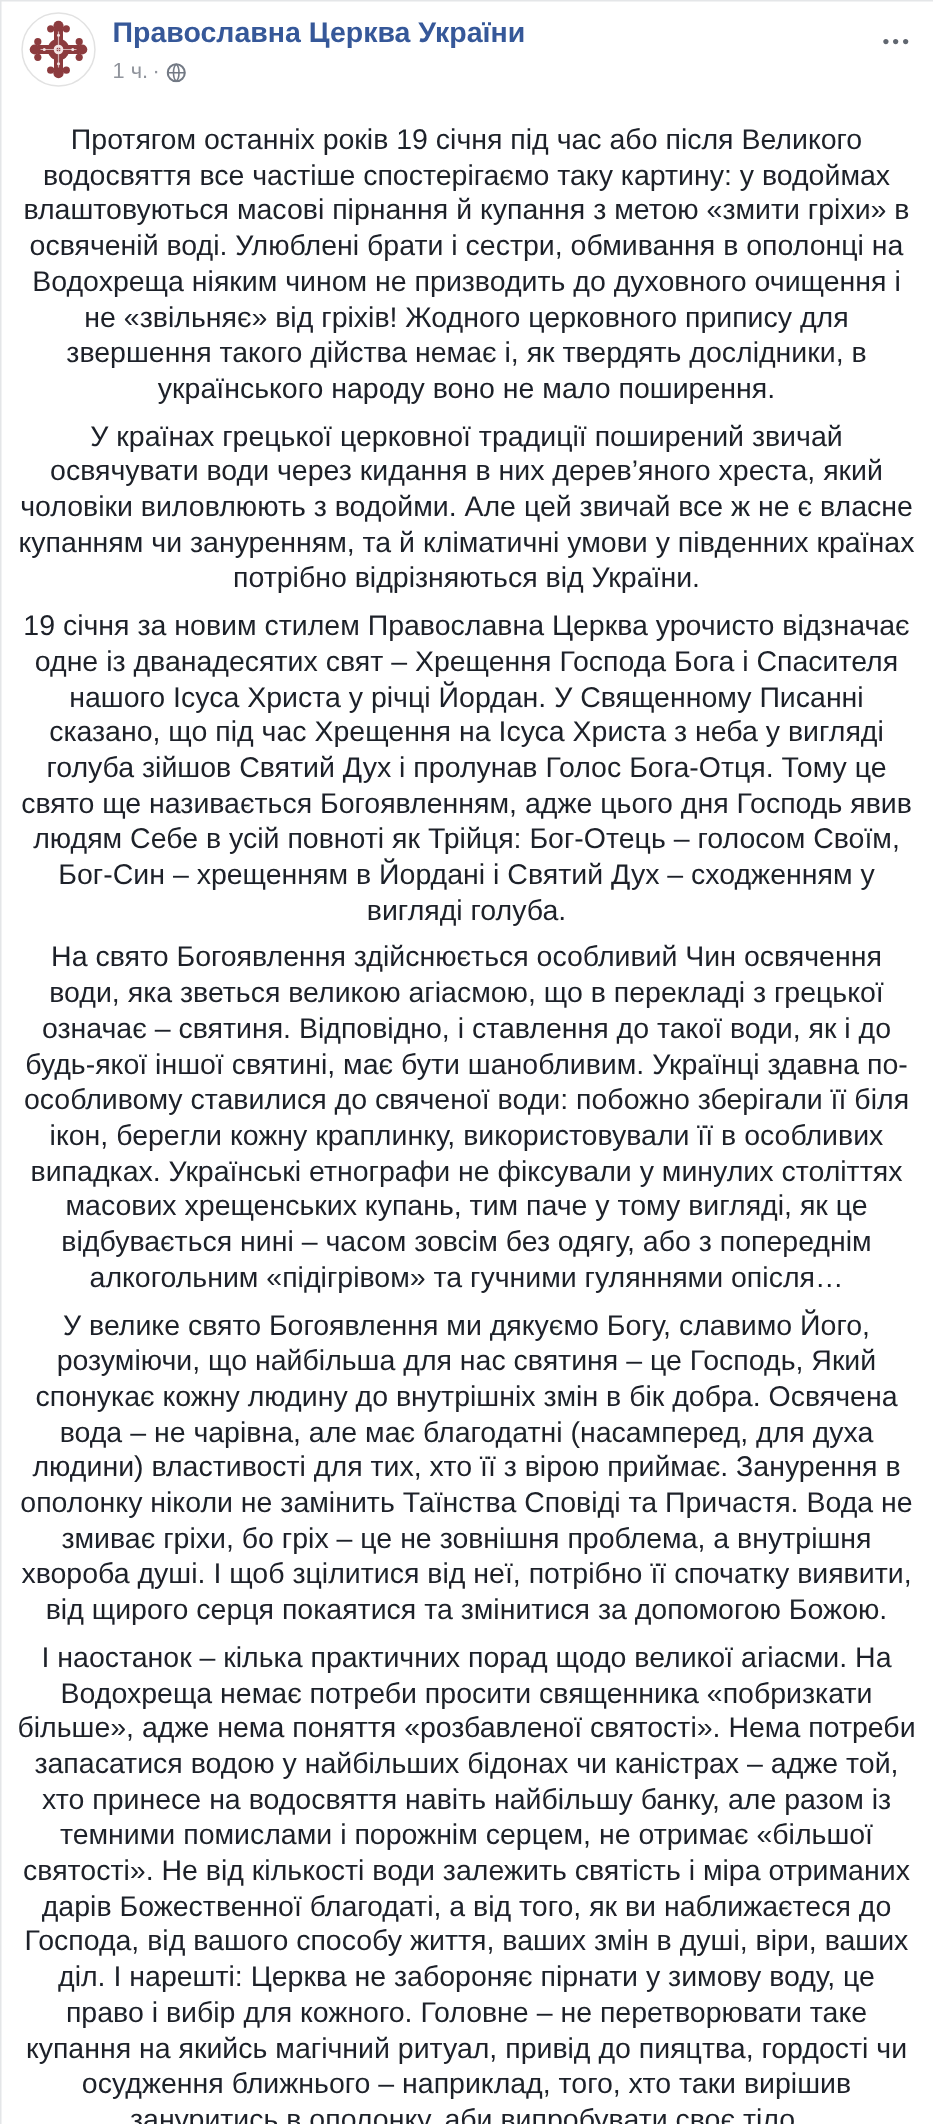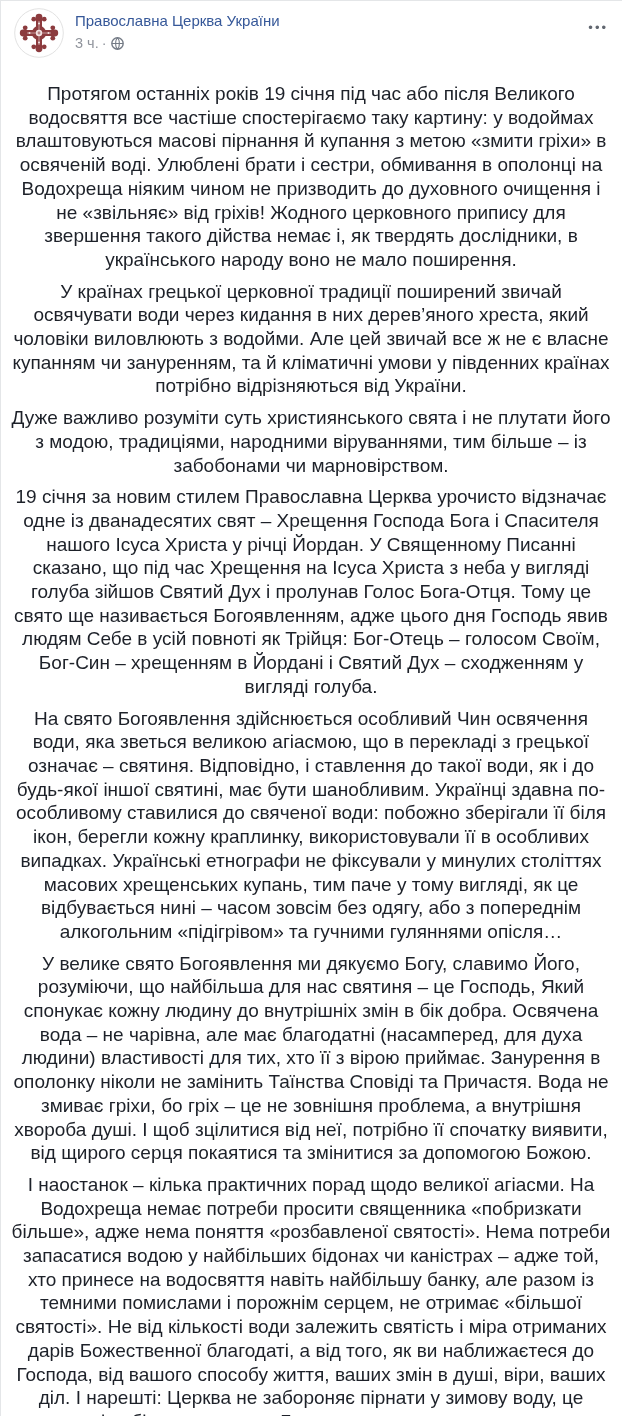--- a/index.html
+++ b/index.html
@@ -29,22 +29,22 @@
     border-radius: 50%;
     flex: 0 0 auto;
     cursor: pointer;
   }
   .header-meta {
     margin-left: 11px;
     padding-top: 4px;
   }
   .page-name {
     color: #365899;
-    font-size: 15px;
-    font-weight: normal;
+    font-size: 19px;
+    font-weight: bold;
     text-decoration: none;
     line-height: 1.2;
     cursor: pointer;
   }
   .sub-row {
     display: flex;
     align-items: center;
     margin-top: 5px;
     color: #90949c;
     font-size: 14.5px;
@@ -113,41 +113,40 @@
           <circle cx="25" cy="34.5" r="1" fill="#f3e4e4"></circle>
           <circle cx="15.5" cy="25" r="1" fill="#f3e4e4"></circle>
           <circle cx="34.5" cy="25" r="1" fill="#f3e4e4"></circle>
         </svg>
       </span>
     </div>
 
     <div class="header-meta">
       <a class="page-name">Православна Церква України</a>
       <div class="sub-row">
-        <span class="timestamp">3 ч.</span>
+        <span class="timestamp">1 ч.</span>
         <span class="sep-dot">·</span>
         <span class="globe-icon">
           <svg width="13" height="13" viewBox="0 0 16 16">
             <circle cx="8" cy="8" r="7" fill="none" stroke="#737a85" stroke-width="1.7"></circle>
             <path d="M1.3 8 H14.7" stroke="#737a85" stroke-width="1.3" fill="none"></path>
             <path d="M8 1.2 C11 3.2 11 12.8 8 14.8 C5 12.8 5 3.2 8 1.2 Z" stroke="#737a85" stroke-width="1.3" fill="none"></path>
           </svg>
         </span>
       </div>
     </div>
 
     <div class="more-options">
       <span>•••</span>
     </div>
 
   </div>
 
   <div class="post-body">
     <p>Протягом останніх років 19 січня під час або після Великого водосвяття все частіше спостерігаємо таку картину: у водоймах влаштовуються масові пірнання й купання з метою «змити гріхи» в освяченій воді. Улюблені брати і сестри, обмивання в ополонці на Водохреща ніяким чином не призводить до духовного очищення і не «звільняє» від гріхів! Жодного церковного припису для звершення такого дійства немає і, як твердять дослідники, в українського народу воно не мало поширення.</p>
     <p>У країнах грецької церковної традиції поширений звичай освячувати води через кидання в них дерев’яного хреста, який чоловіки виловлюють з водойми. Але цей звичай все ж не є власне купанням чи зануренням, та й кліматичні умови у південних країнах потрібно відрізняються від України.</p>
-    <p>Дуже важливо розуміти суть християнського свята і не плутати його з модою, традиціями, народними віруваннями, тим більше – із забобонами чи марновірством.</p>
     <p>19 січня за новим стилем Православна Церква урочисто відзначає одне із дванадесятих свят – Хрещення Господа Бога і Спасителя нашого Ісуса Христа у річці Йордан. У Священному Писанні сказано, що під час Хрещення на Ісуса Христа з неба у вигляді голуба зійшов Святий Дух і пролунав Голос Бога-Отця. Тому це свято ще називається Богоявленням, адже цього дня Господь явив людям Себе в усій повноті як Трійця: Бог-Отець – голосом Своїм, Бог-Син – хрещенням в Йордані і Святий Дух – сходженням у вигляді голуба.</p>
     <p>На свято Богоявлення здійснюється особливий Чин освячення води, яка зветься великою агіасмою, що в перекладі з грецької означає – святиня. Відповідно, і ставлення до такої води, як і до будь-якої іншої святині, має бути шанобливим. Українці здавна по-особливому ставилися до свяченої води: побожно зберігали її біля ікон, берегли кожну краплинку, використовували її в особливих випадках. Українські етнографи не фіксували у минулих століттях масових хрещенських купань, тим паче у тому вигляді, як це відбувається нині – часом зовсім без одягу, або з попереднім алкогольним «підігрівом» та гучними гуляннями опісля…</p>
     <p>У велике свято Богоявлення ми дякуємо Богу, славимо Його, розуміючи, що найбільша для нас святиня – це Господь, Який спонукає кожну людину до внутрішніх змін в бік добра. Освячена вода – не чарівна, але має благодатні (насамперед, для духа людини) властивості для тих, хто її з вірою приймає. Занурення в ополонку ніколи не замінить Таїнства Сповіді та Причастя. Вода не змиває гріхи, бо гріх – це не зовнішня проблема, а внутрішня хвороба душі. І щоб зцілитися від неї, потрібно її спочатку виявити, від щирого серця покаятися та змінитися за допомогою Божою.</p>
     <p>І наостанок – кілька практичних порад щодо великої агіасми. На Водохреща немає потреби просити священника «побризкати більше», адже нема поняття «розбавленої святості». Нема потреби запасатися водою у найбільших бідонах чи каністрах – адже той, хто принесе на водосвяття навіть найбільшу банку, але разом із темними помислами і порожнім серцем, не отримає «більшої святості». Не від кількості води залежить святість і міра отриманих дарів Божественної благодаті, а від того, як ви наближаєтеся до Господа, від вашого способу життя, ваших змін в душі, віри, ваших діл. І нарешті: Церква не забороняє пірнати у зимову воду, це право і вибір для кожного. Головне – не перетворювати таке купання на якийсь магічний ритуал, привід до пияцтва, гордості чи осудження ближнього – наприклад, того, хто таки вирішив зануритись в ополонку, аби випробувати своє тіло.</p>
   </div>
 
 </div>
 
 </body></html>

